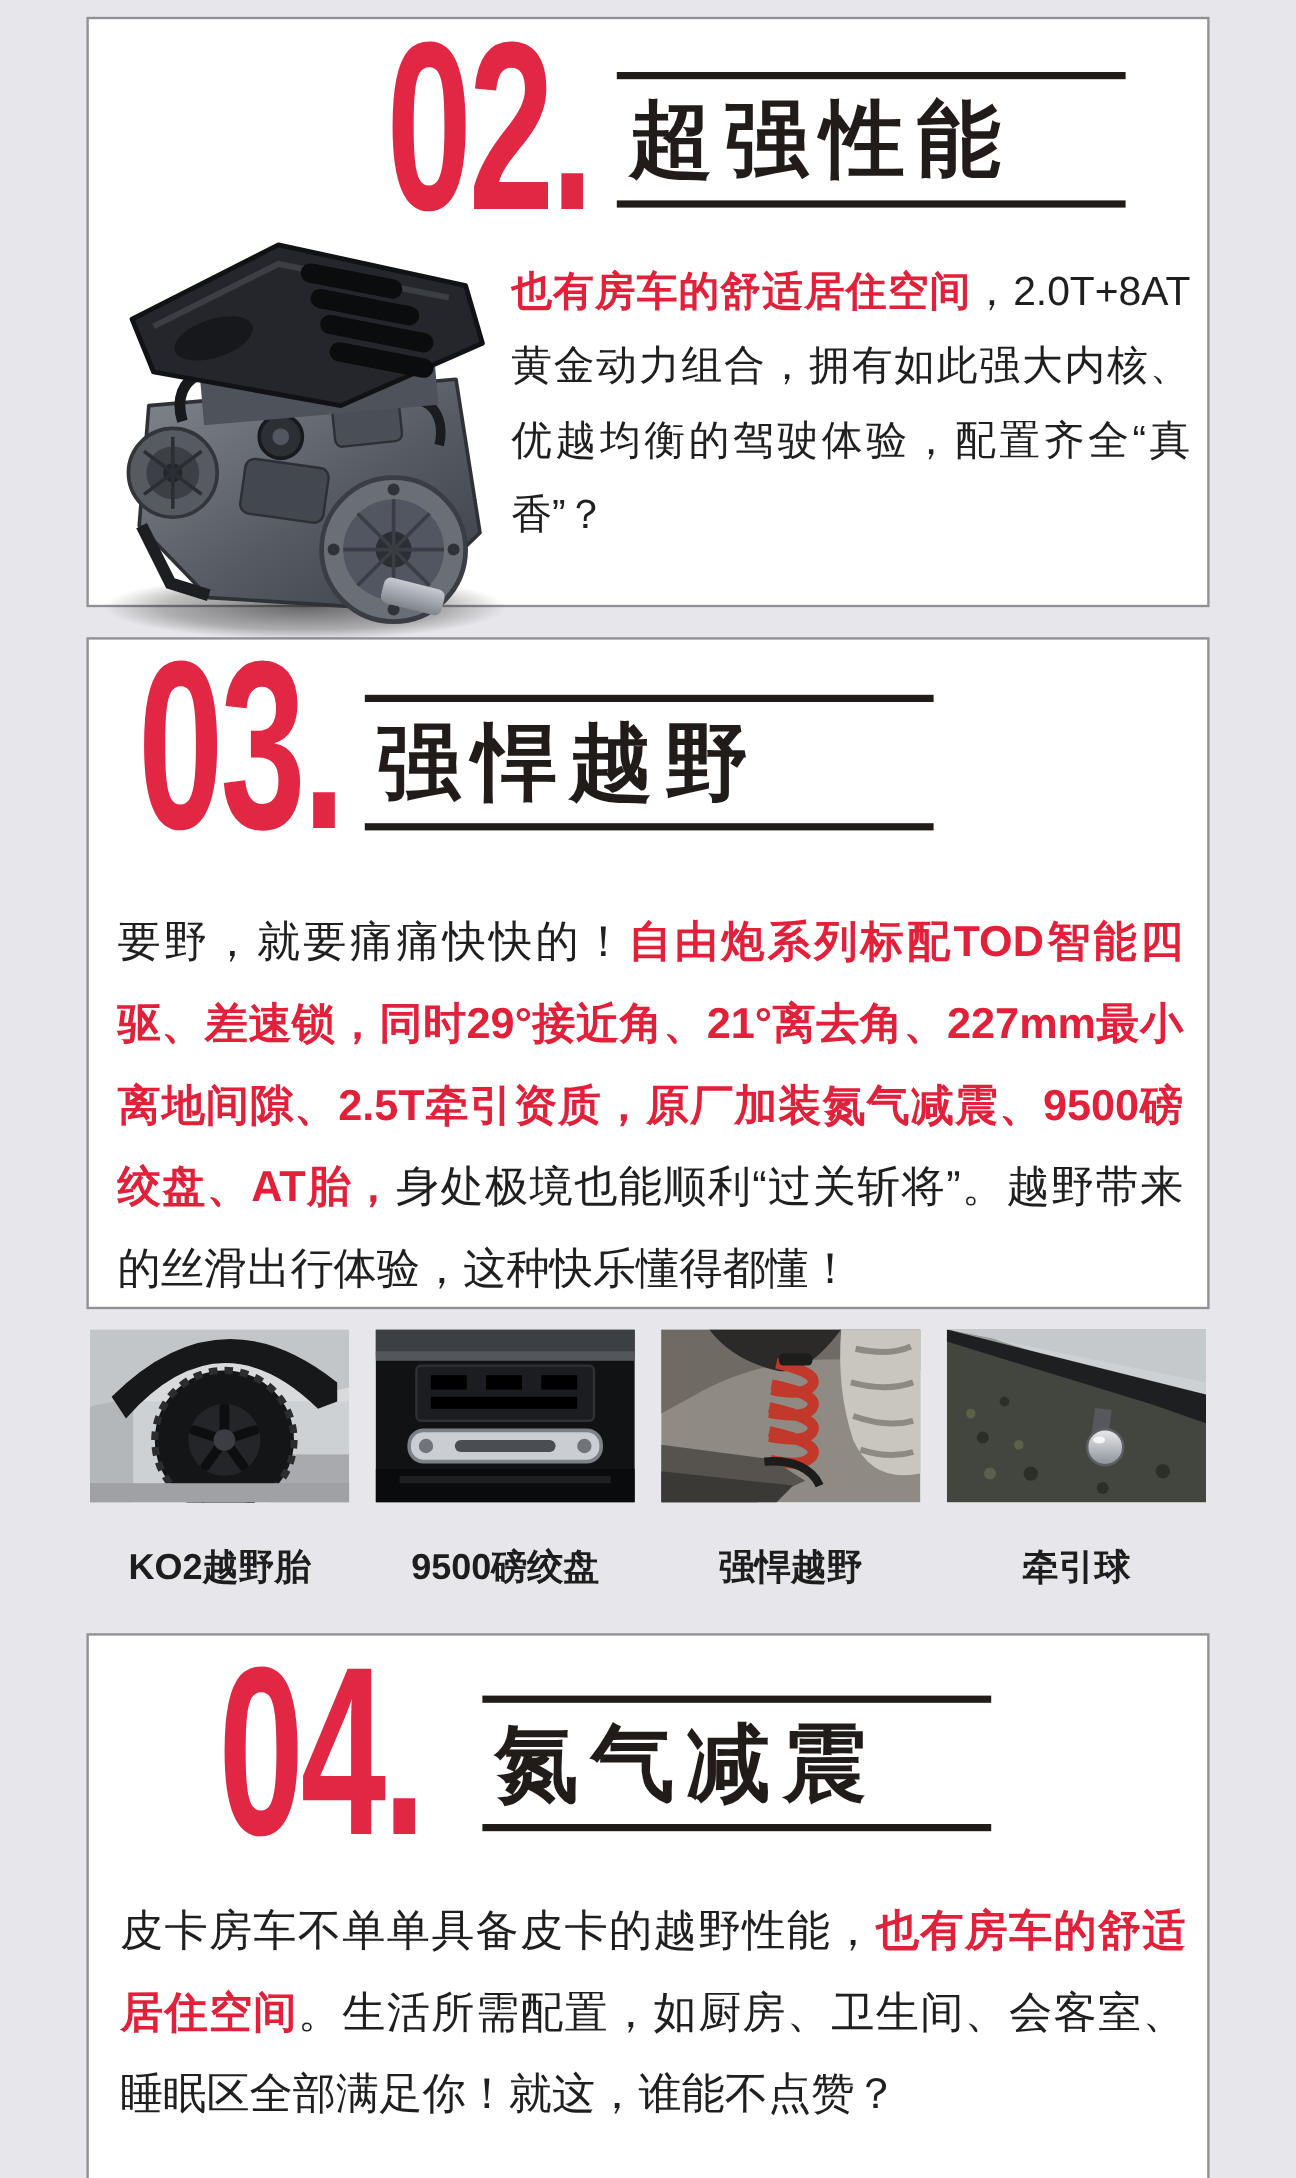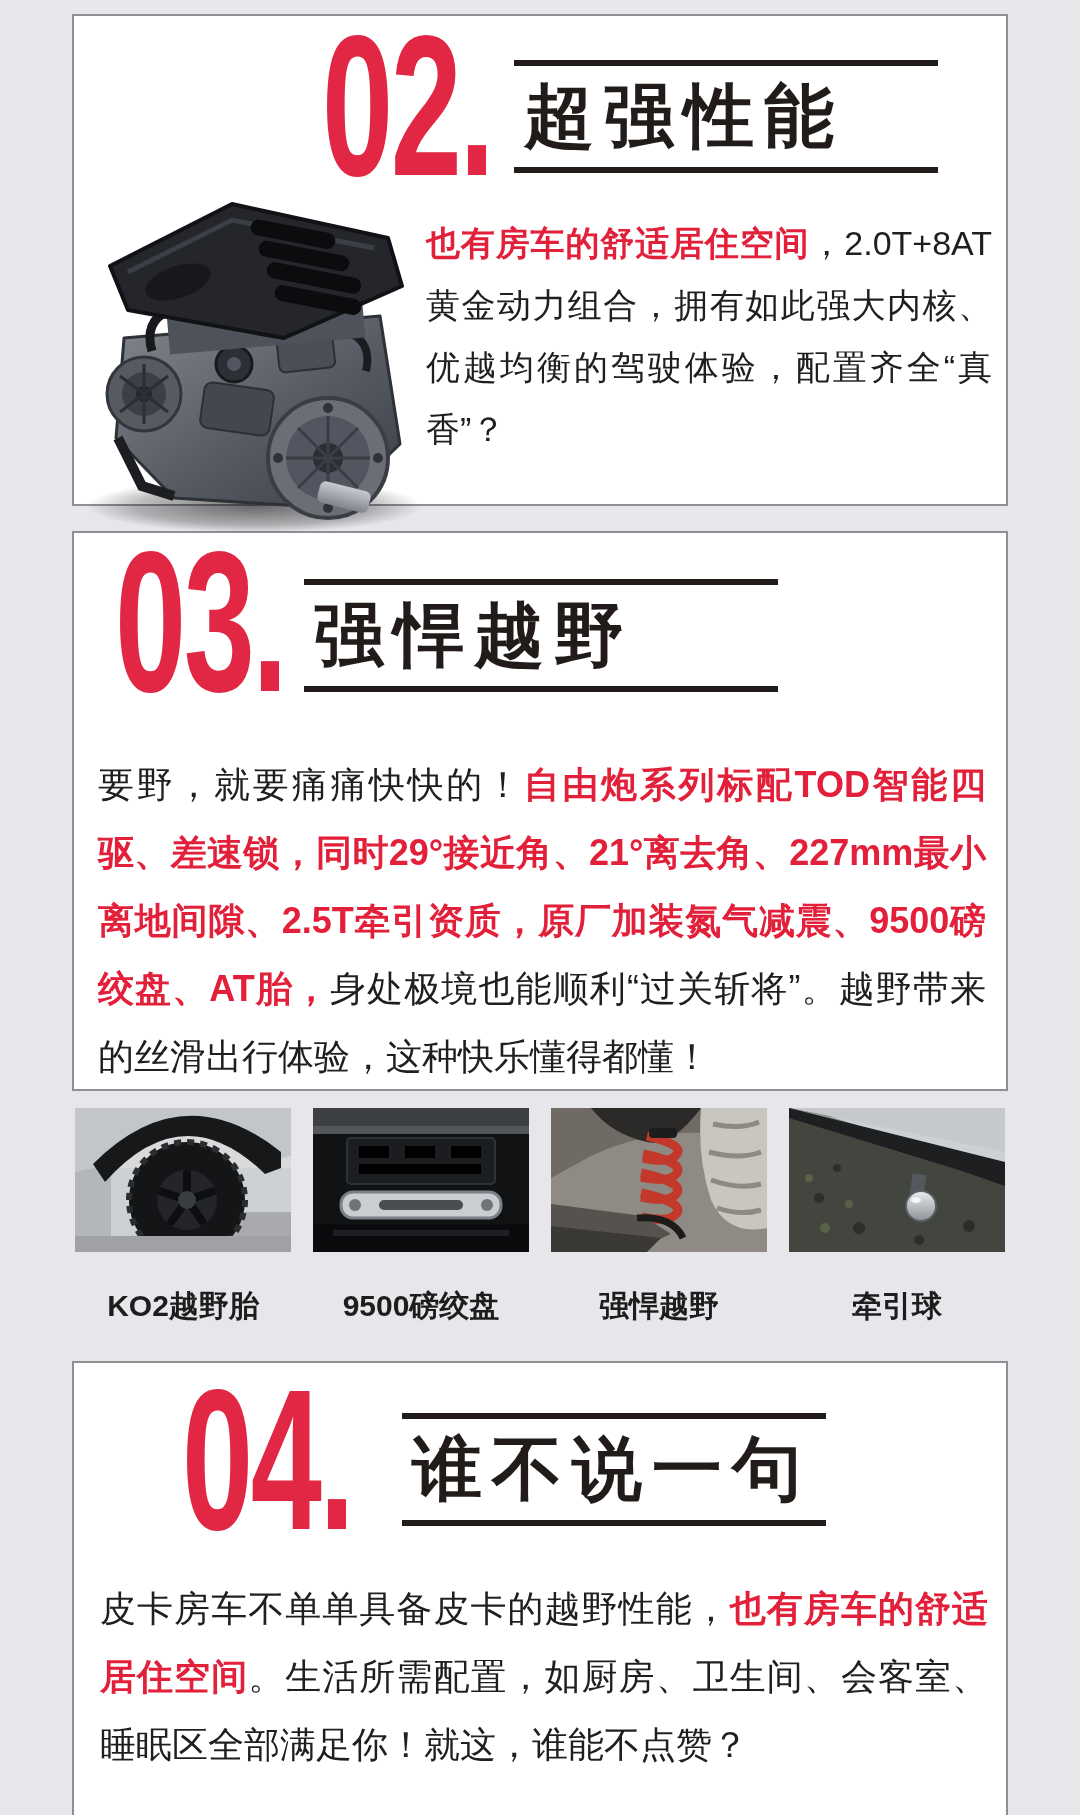--- a/index.html
+++ b/index.html
@@ -249,18 +249,18 @@
       <rect x="122" y="66" width="14" height="22" fill="#55585c" transform="rotate(8 129 77)"></rect>
       <circle cx="132" cy="98" r="15" fill="url(#ball-g)" stroke="#5c6065" stroke-width="2"></circle>
       <ellipse cx="127" cy="92" rx="5" ry="3" fill="#ffffff" opacity="0.8"></ellipse>
     </svg>
     <figcaption class="gallery-caption">牵引球</figcaption>
   </figure>
 
   <section class="card card-04">
     <div class="sec-num">04.</div>
     <div class="title-wrap">
-      <h2 class="sec-title">谁不说一句</h2>
+      <h2 class="sec-title">氮气减震</h2>
     </div>
     <p class="para"><span>皮卡房车不单单具备皮卡的越野性能，</span><span class="red">也有房车的舒适居住空间</span><span>。生活所需配置，如厨房、卫生间、会客室、睡眠区全部满足你！就这，谁能不点赞？</span></p>
   </section>
 
 </div>
 
 </body></html>

